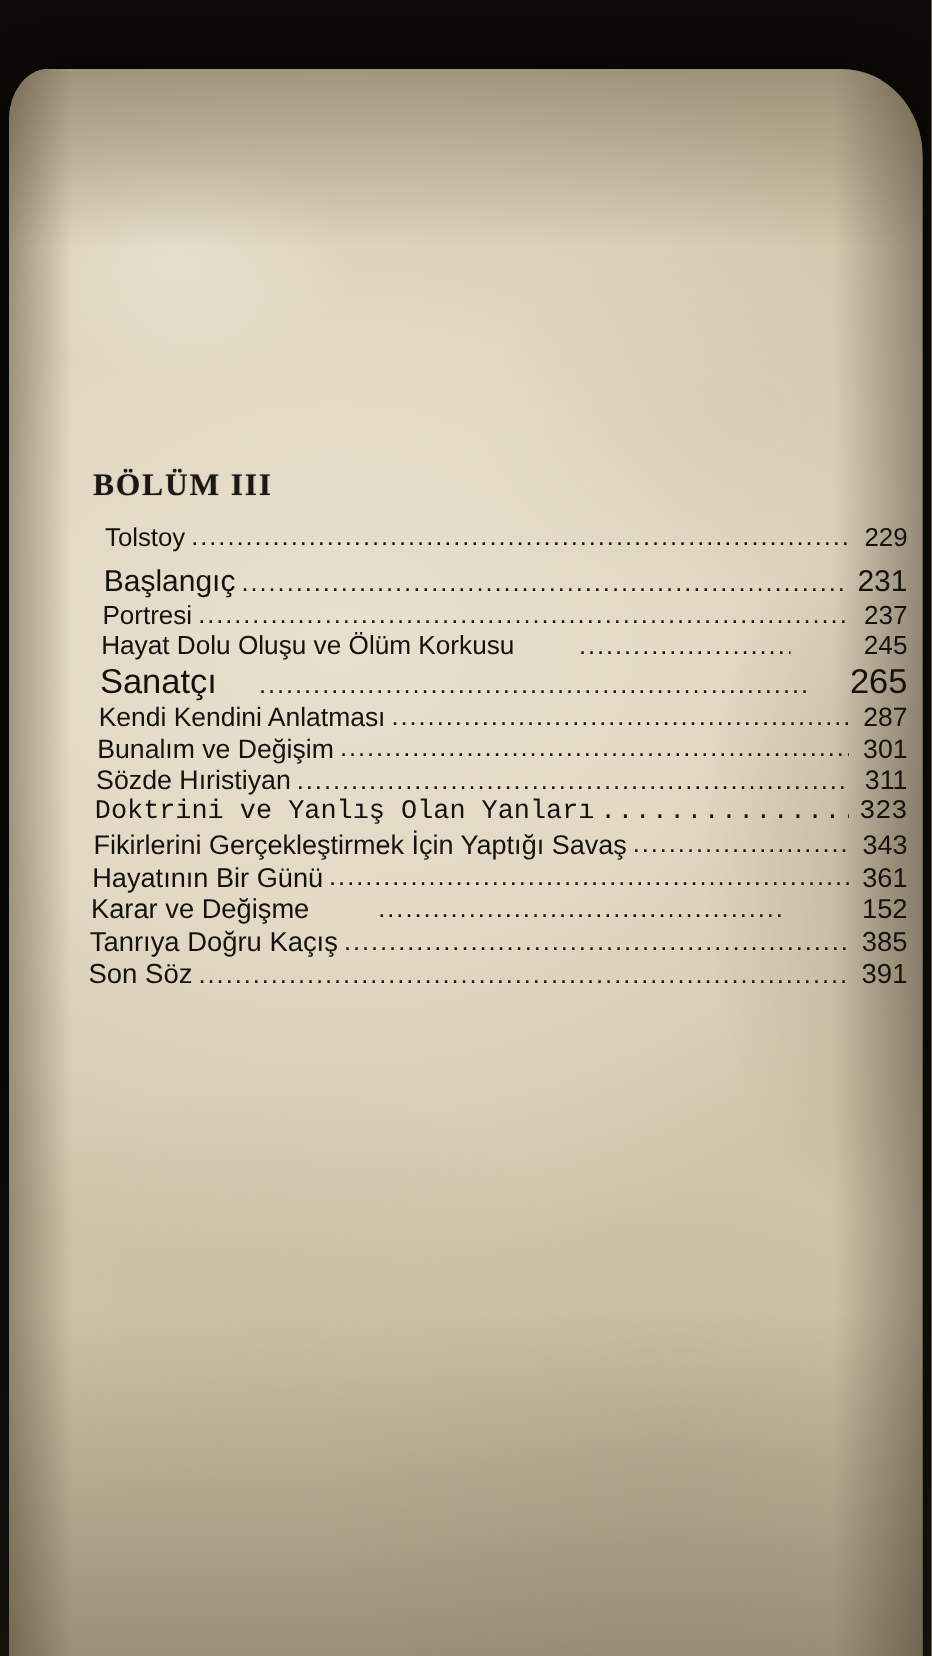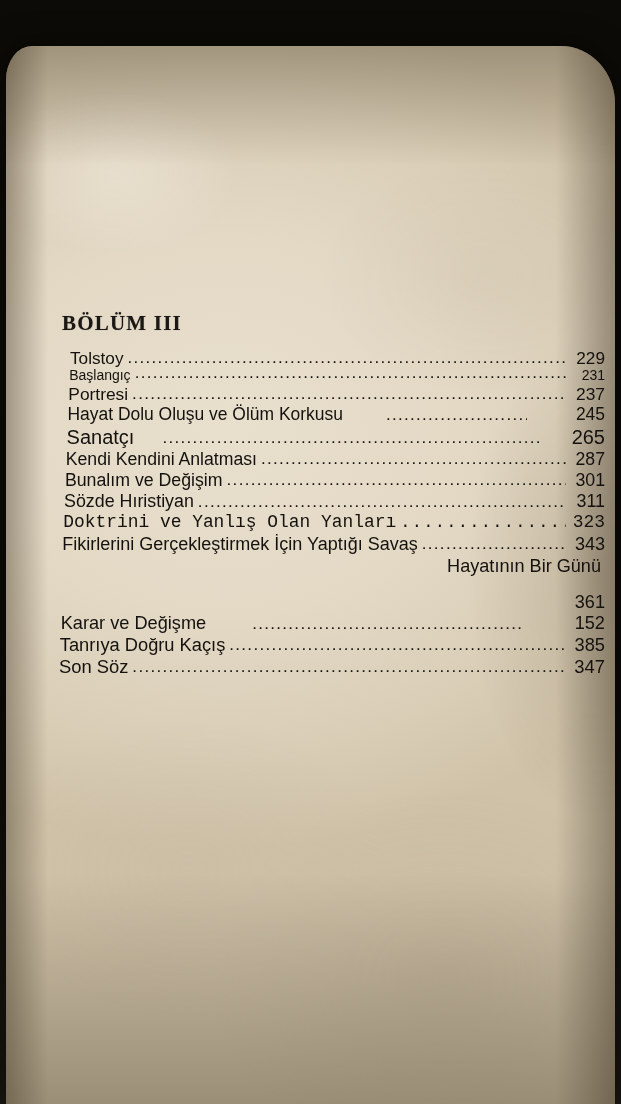--- a/index.html
+++ b/index.html
@@ -151,36 +151,36 @@
     <div class="bottom-shade"></div>
 
     <div class="content">
       <h1 class="section-heading">BÖLÜM III</h1>
       <ul class="toc" id="toc-list">
           <li class="toc-row" style="margin-left: 10px; margin-top: 0px; font-size: 17.2px; align-items: center;">
             <span class="toc-title">Tolstoy</span>
             <span class="toc-dots"></span>
             <span class="toc-page">229</span>
           </li>
-          <li class="toc-row" style="margin-left: 9.15px; margin-top: 1px; font-size: 14px;">
+          <li class="toc-row" style="margin-left: 9.15px; margin-top: 11px; font-size: 20px;">
             <span class="toc-title">Başlangıç</span>
             <span class="toc-dots"></span>
             <span class="toc-page">231</span>
           </li>
           <li class="toc-row" style="margin-left: 8.3px; margin-top: 3.4px; font-size: 17.38px;">
             <span class="toc-title">Portresi</span>
             <span class="toc-dots"></span>
             <span class="toc-page">237</span>
           </li>
           <li class="toc-row" style="margin-left: 7.45px; margin-top: 3.4px; font-size: 17.47px; gap: 39px;">
             <span class="toc-title">Hayat Dolu Oluşu ve Ölüm Korkusu</span>
             <span class="toc-dots"></span>
             <span class="toc-page">245</span>
           </li>
-          <li class="toc-row" style="margin-left: 6.6px; margin-top: 3.4px; font-size: 20px; gap: 24px;">
+          <li class="toc-row" style="margin-left: 6.6px; margin-top: 3.4px; font-size: 23px; gap: 24px;">
             <span class="toc-title">Sanatçı</span>
             <span class="toc-dots"></span>
             <span class="toc-page">265</span>
           </li>
           <li class="toc-row" style="margin-left: 5.75px; margin-top: 3.4px; font-size: 17.65px;">
             <span class="toc-title">Kendi Kendini Anlatması</span>
             <span class="toc-dots"></span>
             <span class="toc-page">287</span>
           </li>
           <li class="toc-row" style="margin-left: 4.9px; margin-top: 3.4px; font-size: 17.74px;">
@@ -196,36 +196,36 @@
           <li class="toc-row" style="margin-left: 3.2px; margin-top: 3.4px; font-size: 17.92px; font-family: Liberation Mono, monospace;">
             <span class="toc-title">Doktrini ve Yanlış Olan Yanları</span>
             <span class="toc-dots"></span>
             <span class="toc-page">323</span>
           </li>
           <li class="toc-row" style="margin-left: 2.35px; margin-top: 3.4px; font-size: 18.01px;">
             <span class="toc-title">Fikirlerini Gerçekleştirmek İçin Yaptığı Savaş</span>
             <span class="toc-dots"></span>
             <span class="toc-page">343</span>
           </li>
-          <li class="toc-row" style="margin-left: 1.5px; margin-top: 3.4px; font-size: 18.1px; flex-direction: column;">
+          <li class="toc-row" style="margin-left: 1.5px; margin-top: 3.4px; font-size: 18.1px;">
             <span class="toc-title">Hayatının Bir Günü</span>
             <span class="toc-dots"></span>
             <span class="toc-page">361</span>
           </li>
           <li class="toc-row" style="margin-left: 0.65px; margin-top: 3.4px; font-size: 18.19px; gap: 42px;">
             <span class="toc-title">Karar ve Değişme</span>
             <span class="toc-dots"></span>
             <span class="toc-page">152</span>
           </li>
           <li class="toc-row" style="margin-left: -0.2px; margin-top: 3.4px; font-size: 18.28px;">
             <span class="toc-title">Tanrıya Doğru Kaçış</span>
             <span class="toc-dots"></span>
             <span class="toc-page">385</span>
           </li>
           <li class="toc-row" style="margin-left: -1.05px; margin-top: 3.4px; font-size: 18.37px;">
             <span class="toc-title">Son Söz</span>
             <span class="toc-dots"></span>
-            <span class="toc-page">347</span>
+            <span class="toc-page">391</span>
           </li>
         </ul>
     </div>
   </div>
 </div>
 
 </body></html>

